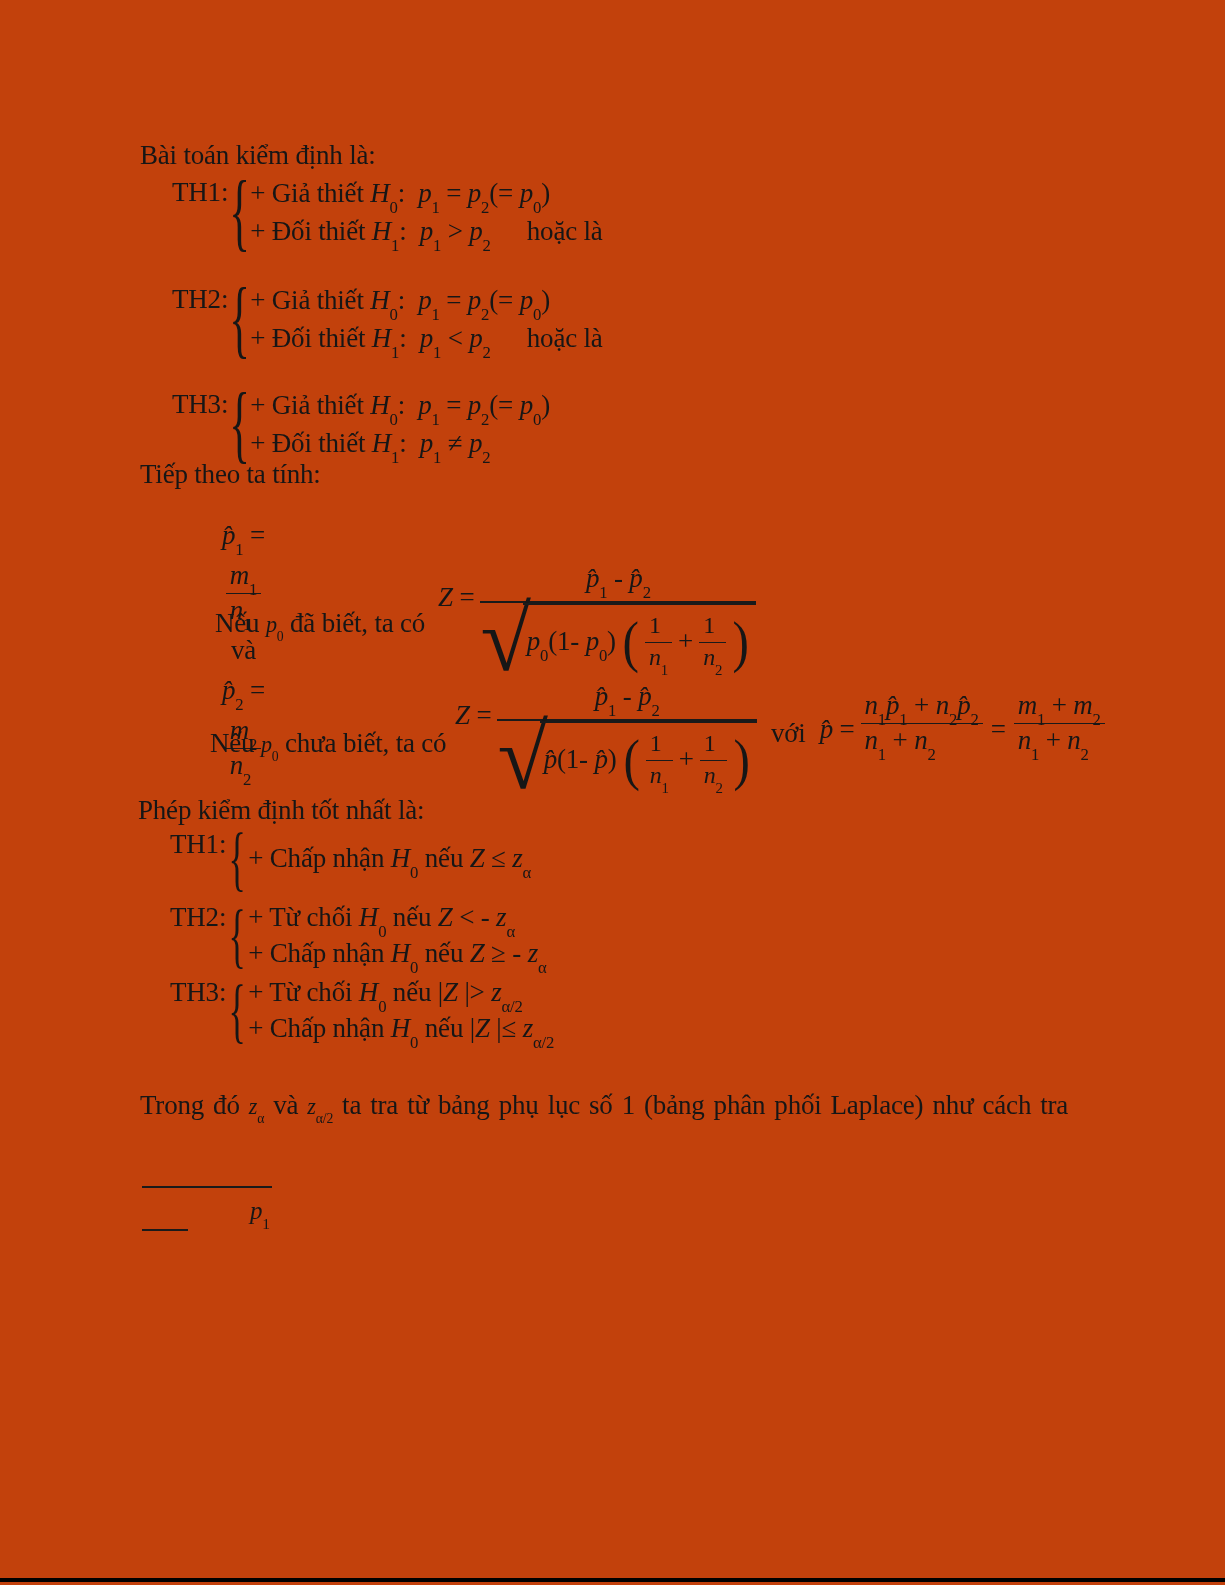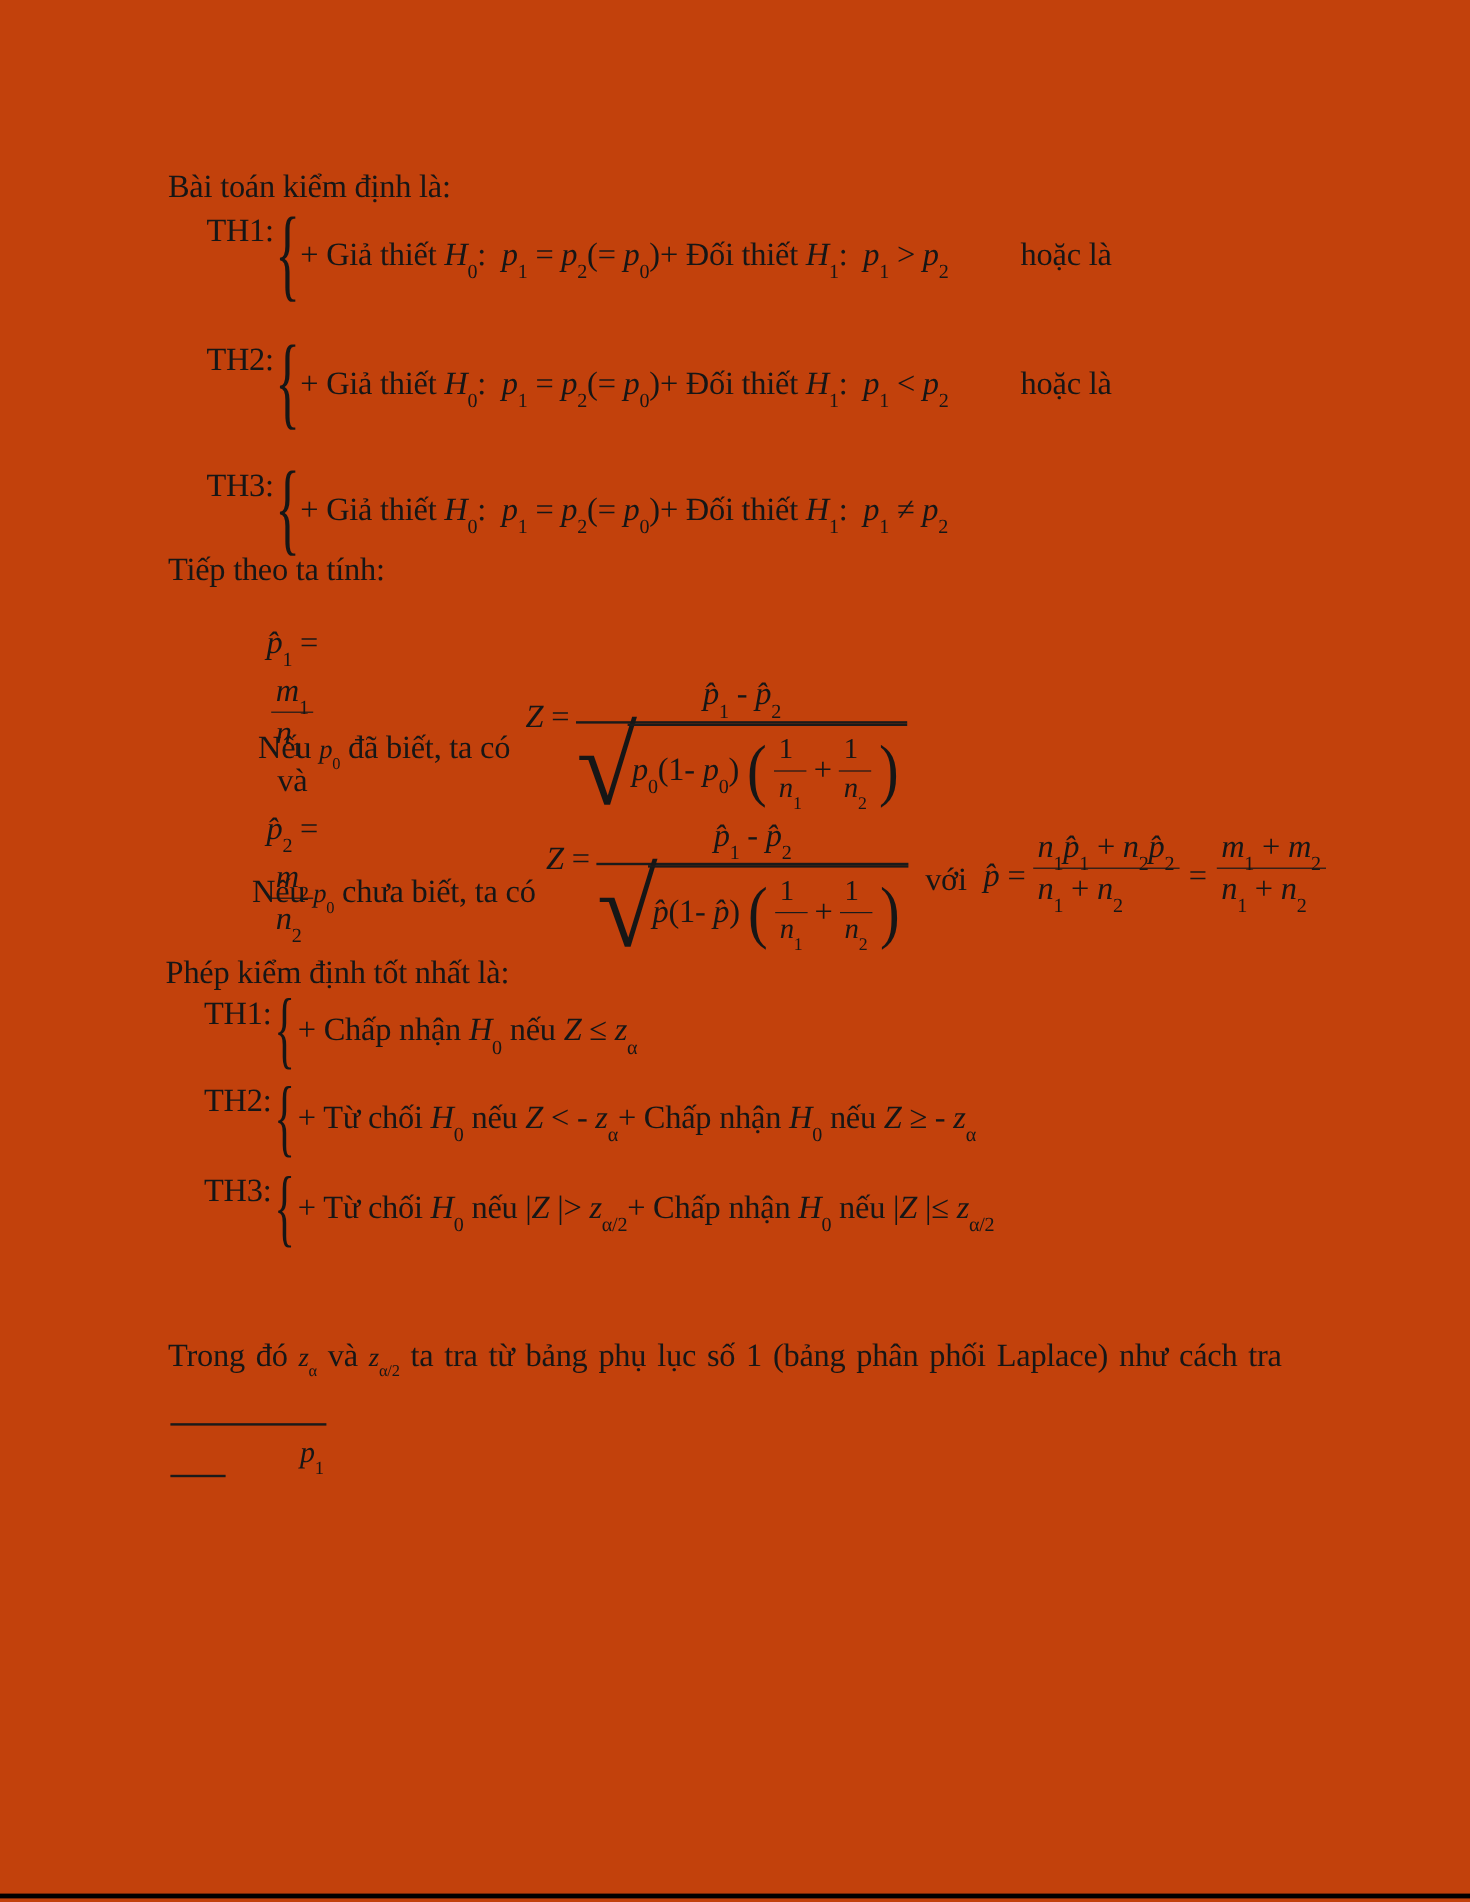--- a/index.html
+++ b/index.html
@@ -16,24 +16,24 @@
 
   
   .caseblock { display:flex; align-items:center; }
   .caselabel { align-self:flex-start; white-space:nowrap;margin-left:32px; }
   .hyp .caselabel { line-height:38px; }
   .dec .caselabel { line-height:36px; }
   .bracewrap { width:22px; display:flex; align-items:center; justify-content:center; align-self:stretch; }
   .brace { display:inline-block; line-height:0.9; transform:scaleX(0.5); font-weight:400; }
   .hyp .brace { font-size:86px; }
   .dec .brace { font-size:72px; }
-  .lines { display:flex; white-space:nowrap; }
+  .lines { display:flex; flex-direction:column; white-space:nowrap; }
   .hyp .lines > span { line-height:38px; }
   .dec .lines > span { line-height:36px; }
-  .suffix { margin-left:60px; }
+  .suffix { margin-left:36px; }
 
   
   .sfrac { display:inline-block; text-align:left; vertical-align:middle; }
   .sfrac .n { display:block; padding:0 4px 2px; line-height:1.15; }
   .sfrac .d { display:block; border-top:1.5px solid #1a1a1a; padding:1px 4px 0; line-height:1.15; }
   .f27 { font-size:27px; }
   .f24 { font-size:24px; }
 
   
   .zrow { display:flex; align-items:flex-start; }
@@ -61,21 +61,21 @@
   #tiep    { left:140px; top:459px; }
   #phatrow { left:222px; top:520px;flex-direction:column; }
   #neu1text{ left:215px; top:608px; white-space:nowrap; }
   #neu1f   { left:438px; top:562px; }
   #neu2text{ left:210px; top:728px; white-space:nowrap; }
   #neu2f   { left:455px; top:680px; }
   #phep    { left:138px; top:795px;text-align:right; }
   #dec1    { left:138px; top:826px; }
   #dec2    { left:138px; top:899px; }
   #dec3    { left:138px; top:974px; }
-  #trongdo { left:140px; top:1090px; width:930px; word-spacing:2.5px;margin-top:24px; }
+  #trongdo { left:140px; top:1090px; width:930px; word-spacing:2.5px; }
   #fnline1 { left:142px; top:1186px; width:130px; }
   #fnp1    { left:250px; top:1197px; font-size:25px; }
   #fnline2 { left:142px; top:1229px; width:46px; }
 </style>
 </head>
 <body>
 
 <div class="page">
 
   <div id="intro" class="abs">Bài toán kiểm định là:</div>

